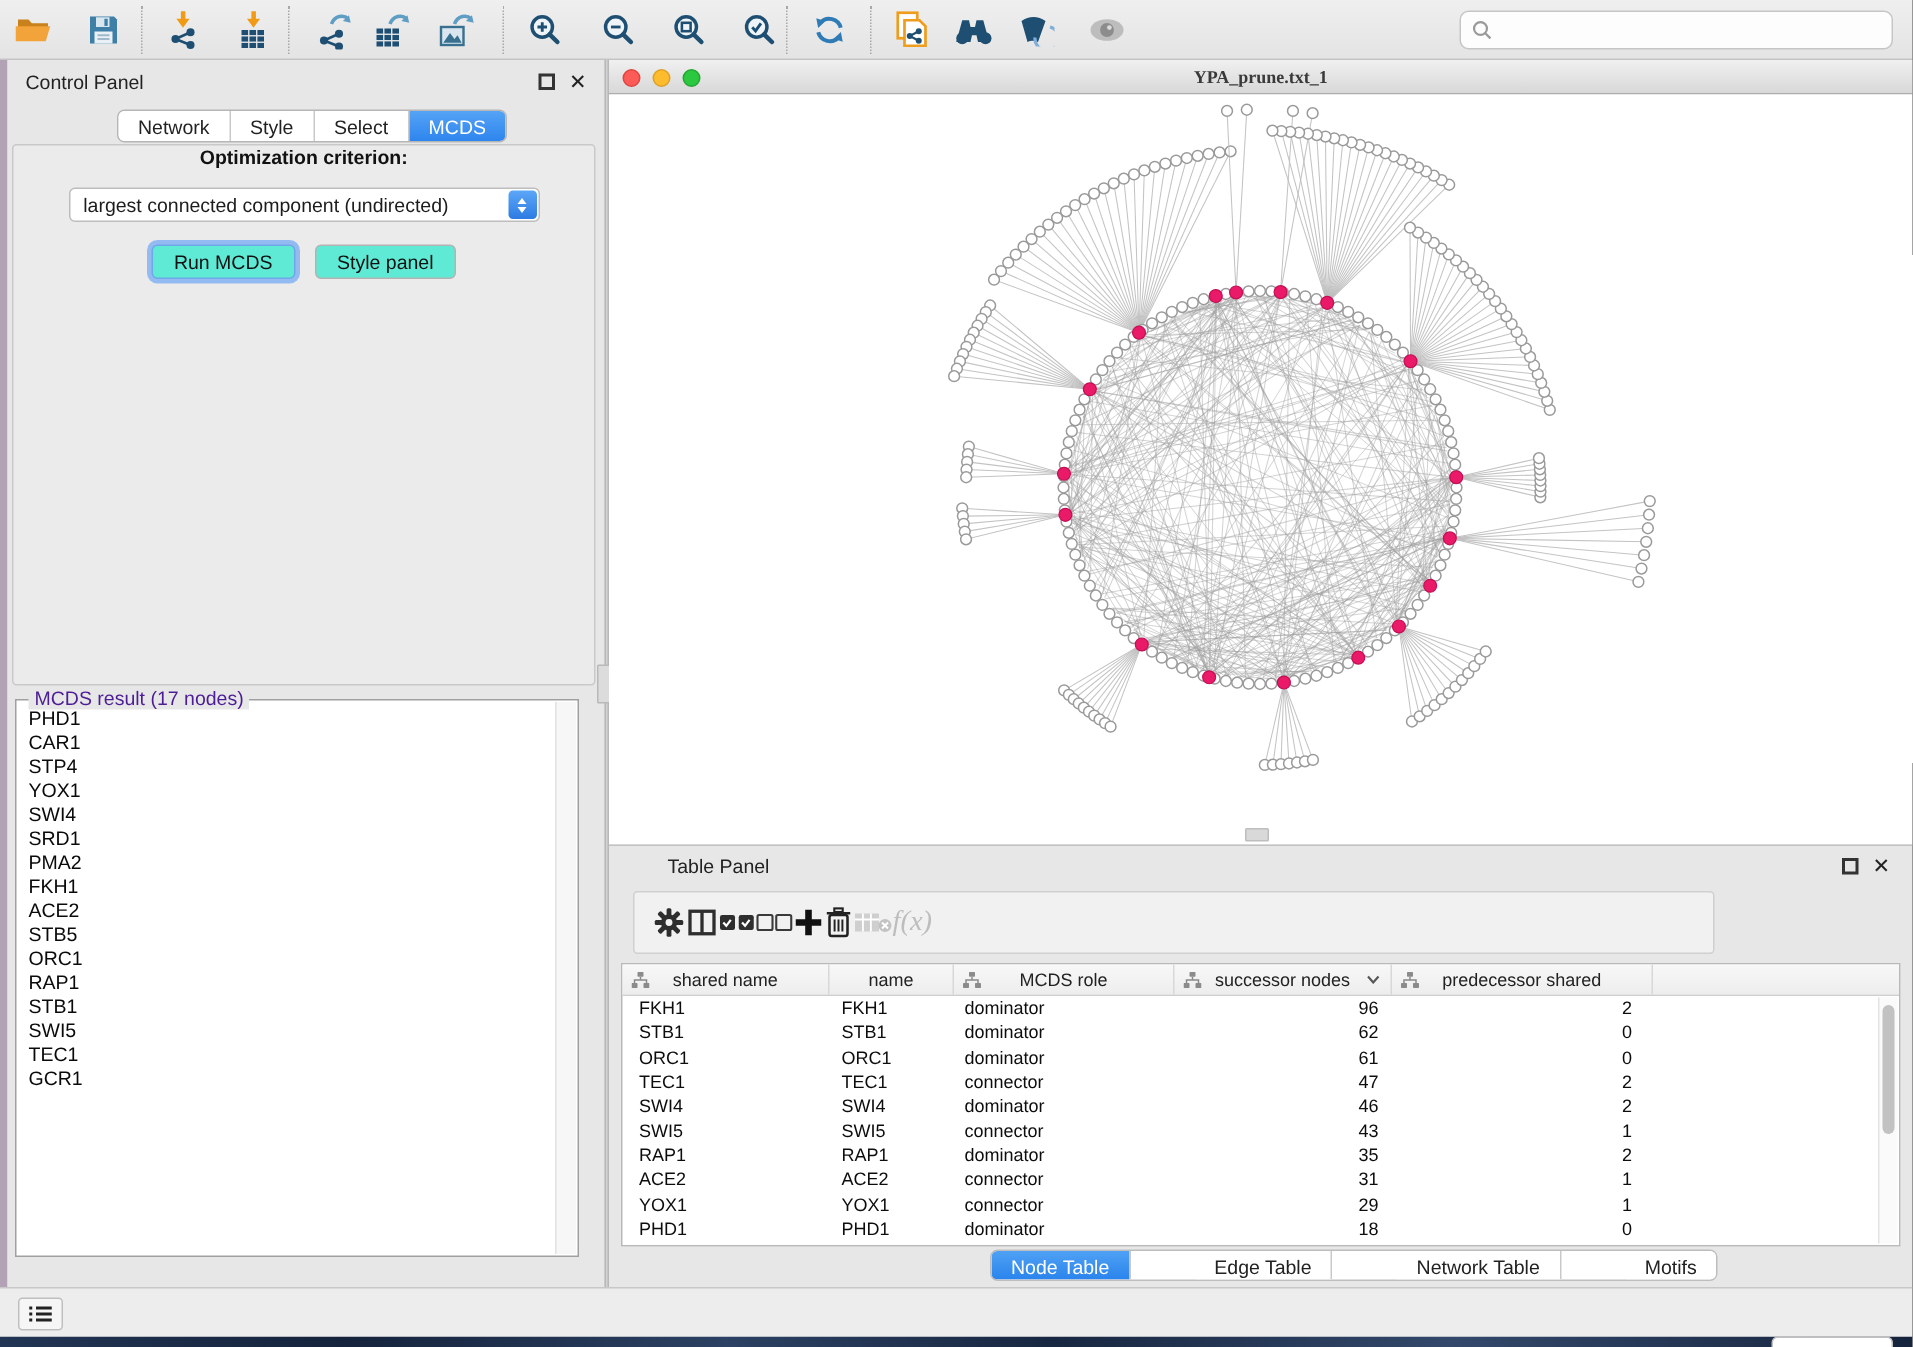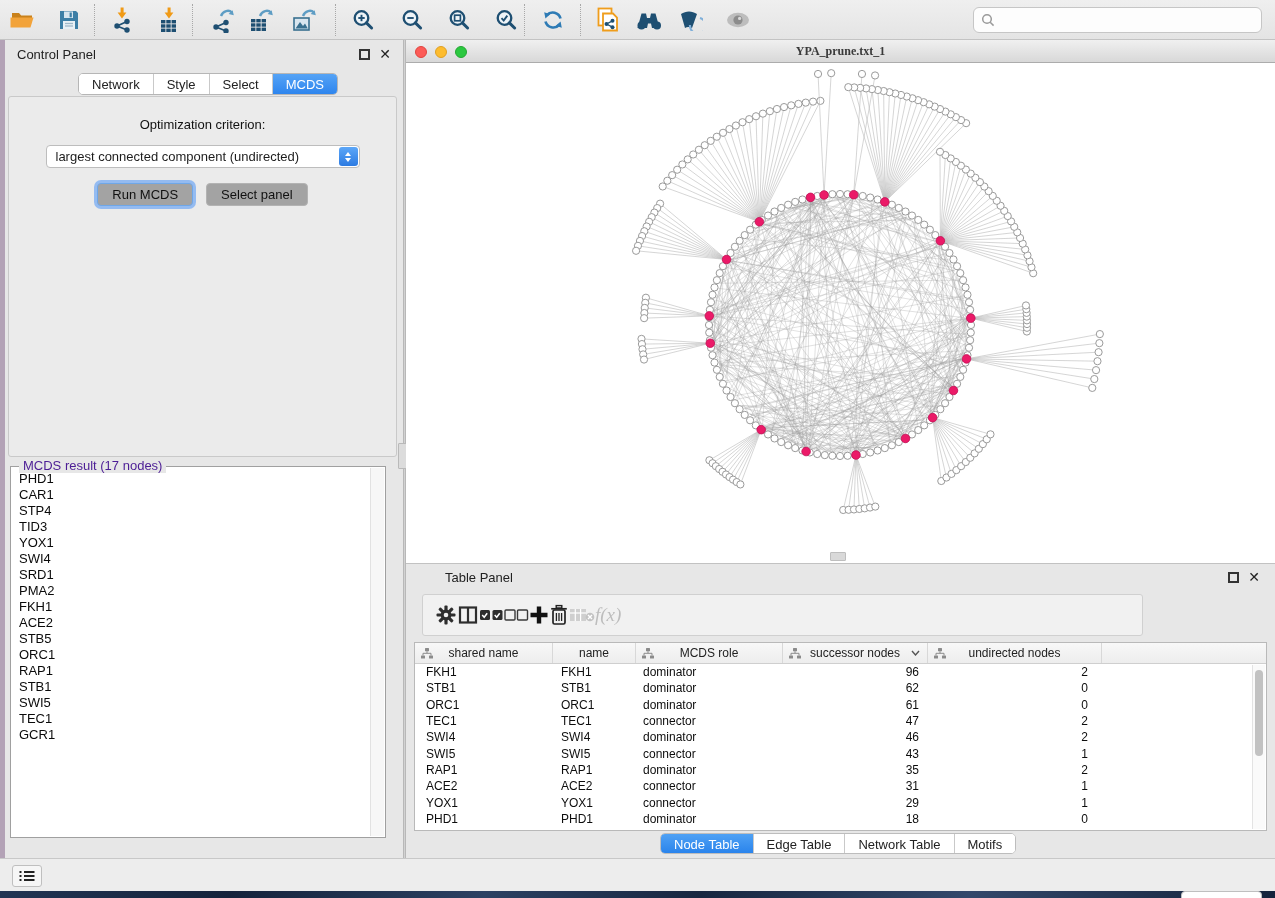--- a/index.html
+++ b/index.html
@@ -32,33 +32,33 @@
   .float-ico{width:11px;height:11px;border:2px solid #333;display:inline-block;}
   .close-ico{font-size:14px;font-weight:bold;color:#222;line-height:11px;}
   .cp-tabs{position:absolute;left:73px;top:33px;display:flex;border:1px solid #B6B6B6;border-radius:5px;
            overflow:hidden;background:#FFF;height:22px;}
   .cp-tab{font-size:13px;padding:2px 13px;line-height:17px;color:#222;border-right:1px solid #C9C9C9;
           background:#FFF;cursor:pointer;white-space:nowrap;}
   .cp-tab:last-child{border-right:none;}
   .cp-tab.active{background:linear-gradient(#55A3F6,#2E85EE);color:#FFF;}
   .cp-sub{position:absolute;left:3px;top:56px;width:389px;height:361px;background:#EBEBEB;
           border:1px solid #C9C9C9;border-radius:3px;}
-  .opt-label{margin-top:20px;text-align:center;font-size:13px;color:#111;}
+  .opt-label{text-align:center;font-size:13px;color:#111;font-weight:bold;}
   .opt-select{position:relative;margin:13px auto 0;width:314px;height:23px;background:#FFF;
               border:1px solid #BDBDBD;border-radius:4px;font-size:13px;line-height:21px;
               padding-left:9px;cursor:pointer;}
   .opt-stepper{position:absolute;right:1px;top:1px;width:19px;height:19px;border-radius:3px;
                background:linear-gradient(#5CA7F8,#2D7BE2);display:flex;flex-direction:column;
                align-items:center;justify-content:center;gap:2px;}
   .chev-up{width:0;height:0;border-left:3.5px solid transparent;border-right:3.5px solid transparent;
            border-bottom:4px solid #FFF;}
   .chev-dn{width:0;height:0;border-left:3.5px solid transparent;border-right:3.5px solid transparent;
            border-top:4px solid #FFF;}
   .cp-buttons{margin-top:15px;display:flex;justify-content:center;gap:13px;}
-  .mac-btn{background:#a3a3a3;border:1px solid #B3B3B3;border-radius:4px;font-size:13px;padding:3px 14px;
+  .mac-btn{background:#5eead4;border:1px solid #B3B3B3;border-radius:4px;font-size:13px;padding:3px 14px;
            font-family:"Liberation Sans",sans-serif;color:#111;cursor:pointer;}
   .mac-btn.focusring{box-shadow:0 0 0 3px rgba(90,155,245,.6);border-color:#6FA7E8;}
   .groupbox{position:absolute;left:5px;top:426px;width:376px;height:372px;border:1px solid #A0A0A0;
             background:#FFF;}
   .groupbox-legend{position:absolute;top:-9px;left:8px;background:#E7E7E7;padding:0 4px;font-size:13px;color:#4c1d95;}
   .mcds-list{position:absolute;left:1px;top:4px;right:15px;bottom:1px;overflow:hidden;}
   .mcds-item{font-size:13px;line-height:16px;padding-left:7px;color:#0a0a0a;}
   .mcds-scroll{position:absolute;top:1px;bottom:1px;right:1px;width:14px;background:#F7F7F7;
                border-left:1px solid #E2E2E2;}
 
@@ -105,21 +105,21 @@
   .tcell.c1{padding-left:11px;}
   .tcell.c2{padding-left:8px;}
   .tcell.c3{padding-left:7px;}
   .tcell.c4{text-align:right;padding-right:9px;}
   .tcell.c5{text-align:right;padding-right:14px;}
   .cfill{flex:1;}
   .tscroll{position:absolute;top:22px;right:1px;bottom:1px;width:13px;background:#FAFAFA;
            border-left:1px solid #E3E3E3;}
   .tthumb{position:absolute;left:2px;top:5px;width:8px;height:86px;background:#C2C2C2;border-radius:4px;}
   .tp-tabs{position:absolute;left:254px;top:269px;display:flex;border:1px solid #BDBDBD;border-radius:5px;
-           overflow:hidden;background:#FFF;height:21px;}
+           overflow:hidden;background:#FFF;height:21px;gap:43px;}
   .tp-tab{font-size:13px;padding:3px 13px;line-height:16px;color:#222;border-right:1px solid #C9C9C9;
           background:#FFF;cursor:pointer;white-space:nowrap;}
   .tp-tab:last-child{border-right:none;}
   .tp-tab.active{background:linear-gradient(#4FA1F4,#2A84EC);color:#FFF;}
 
   
   .statusbar{position:absolute;left:0;top:858px;width:1275px;height:33px;background:#EDEDED;
              border-top:1px solid #C8C8C8;}
   .list-btn{position:absolute;left:12px;top:6px;width:30px;height:22px;background:#F6F6F6;
             border:1px solid #BFBFBF;border-radius:3px;display:flex;align-items:center;justify-content:center;cursor:pointer;}
@@ -326,30 +326,29 @@
       <div class="opt-label">Optimization criterion:</div>
       <div class="opt-select">
         <span>largest connected component (undirected)</span>
         <span class="opt-stepper">
           <span class="chev-up"></span>
             <span class="chev-dn"></span>
         </span>
       </div>
       <div class="cp-buttons">
         <button class="mac-btn focusring">Run MCDS</button>
-        <button class="mac-btn">Select panel</button>
+        <button class="mac-btn">Style panel</button>
       </div>
     </div>
     <div class="groupbox">
       <span class="groupbox-legend">MCDS result (17 nodes)</span>
       <div class="mcds-list">
           <div class="mcds-item">PHD1</div>
           <div class="mcds-item">CAR1</div>
           <div class="mcds-item">STP4</div>
-          <div class="mcds-item">TID3</div>
           <div class="mcds-item">YOX1</div>
           <div class="mcds-item">SWI4</div>
           <div class="mcds-item">SRD1</div>
           <div class="mcds-item">PMA2</div>
           <div class="mcds-item">FKH1</div>
           <div class="mcds-item">ACE2</div>
           <div class="mcds-item">STB5</div>
           <div class="mcds-item">ORC1</div>
           <div class="mcds-item">RAP1</div>
           <div class="mcds-item">STB1</div>
@@ -1252,21 +1251,21 @@
         </div>
         <div class="th c5">
           <svg class="treeicon" width="12" height="11" viewBox="0 0 12 11">
               <g fill="#8B8B8B">
                 <rect x="4" y="0" width="4" height="3.2" rx="0.5"></rect>
                 <rect x="0" y="7.4" width="4" height="3.2" rx="0.5"></rect>
                 <rect x="8" y="7.4" width="4" height="3.2" rx="0.5"></rect>
               </g>
               <path d="M6 3.2 V5.3 M2 7.4 V5.3 H10 V7.4" stroke="#8B8B8B" stroke-width="1" fill="none"></path>
             </svg>
-          <span>undirected nodes</span>
+          <span>predecessor shared</span>
         </div>
         <div class="th hfill"></div>
       </div>
       <div>
           <div class="trow">
             <div class="tcell c1">FKH1</div>
             <div class="tcell c2">FKH1</div>
             <div class="tcell c3">dominator</div>
             <div class="tcell c4">96</div>
             <div class="tcell c5">2</div>

